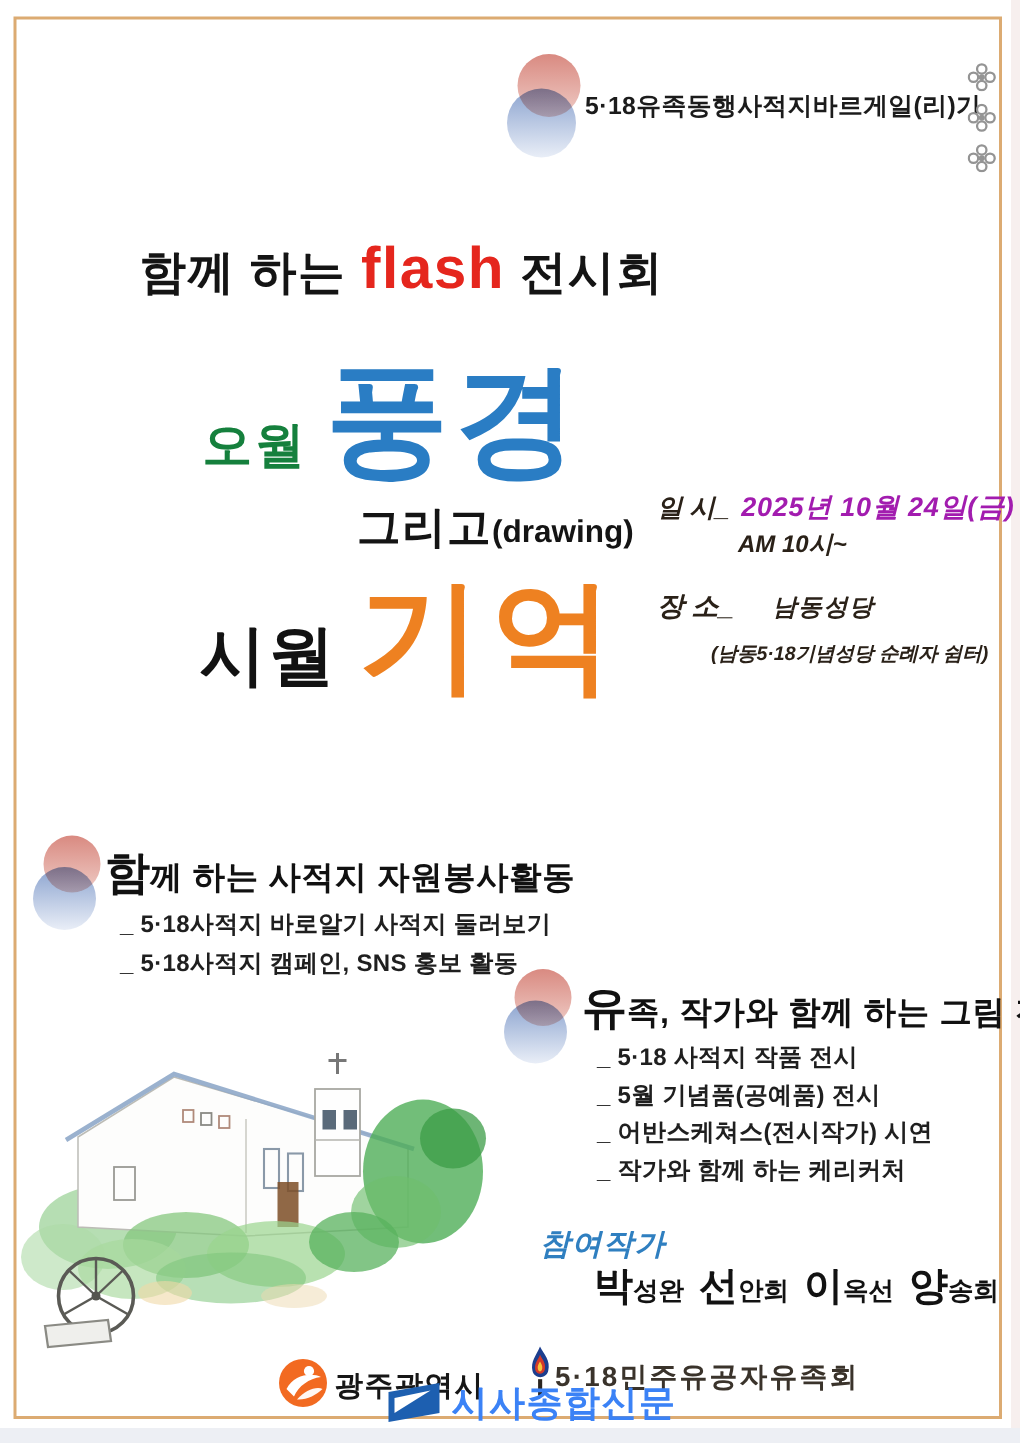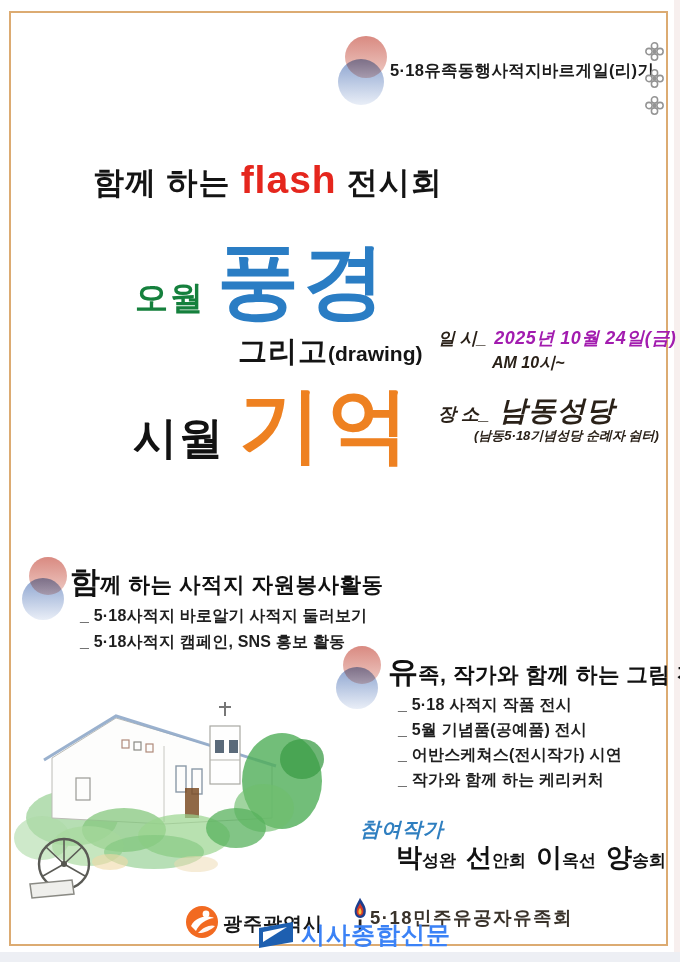--- a/index.html
+++ b/index.html
@@ -39,21 +39,21 @@
   .t-small2{font-size:44px;font-weight:800;color:#121212;letter-spacing:2px;}
   .t-big-orange{font-size:82px;font-weight:800;color:#ee8121;margin-left:14px;letter-spacing:6px;line-height:1.05;}
 
   .info{font-style:italic;font-weight:700;color:#2a2118;}
   .info-date{left:438px;top:326px;display:flex;align-items:baseline;}
   .info-date .lbl{font-size:17px;}
   .info-date .val{font-size:18px;color:#a21caf;margin-left:8px;letter-spacing:.5px;}
   .info-time{left:492px;top:353px;font-size:16px;}
   .info-place{left:438px;top:392px;display:flex;align-items:baseline;justify-content:space-between;}
   .info-place .lbl{font-size:18px;}
-  .info-place .val{font-size:28px;margin-left:10px;letter-spacing:1px;}
+  .info-place .val{font-size:16px;margin-left:26px;letter-spacing:1px;}
   .info-note{left:474px;top:427px;font-size:13px;}
 
   .sec-title{display:flex;align-items:baseline;color:#111;}
   .sec-title .ini{font-size:30px;font-weight:800;}
   .sec-title .rest{font-size:21.5px;font-weight:800;letter-spacing:.5px;}
   .sec-item{font-size:16px;font-weight:700;color:#1f1f1f;letter-spacing:.2px;}
 
   .vol-title{left:70px;top:562px;}
   .vol-item0{left:80px;top:606px;}
   .vol-item1{left:80px;top:632px;}

